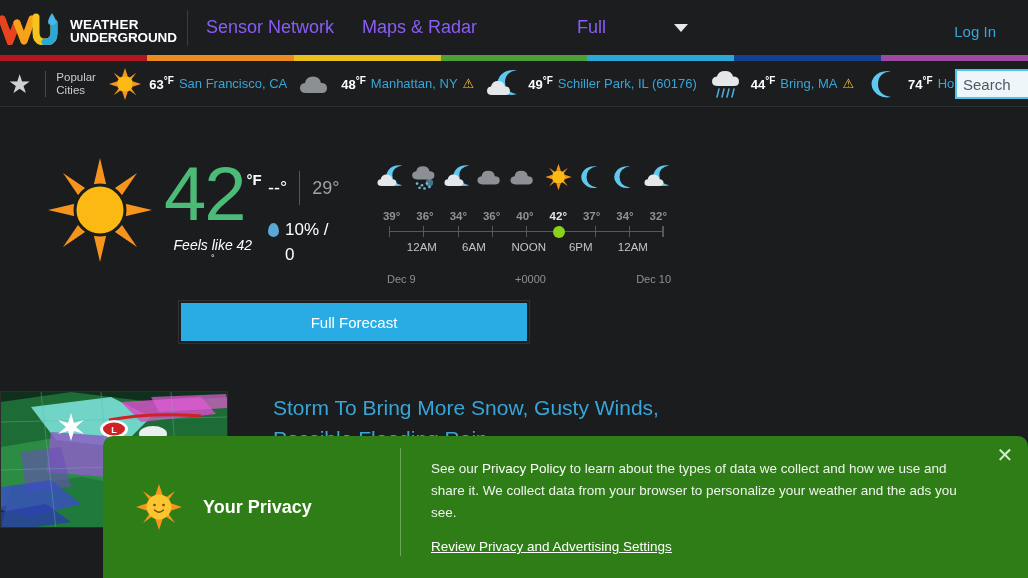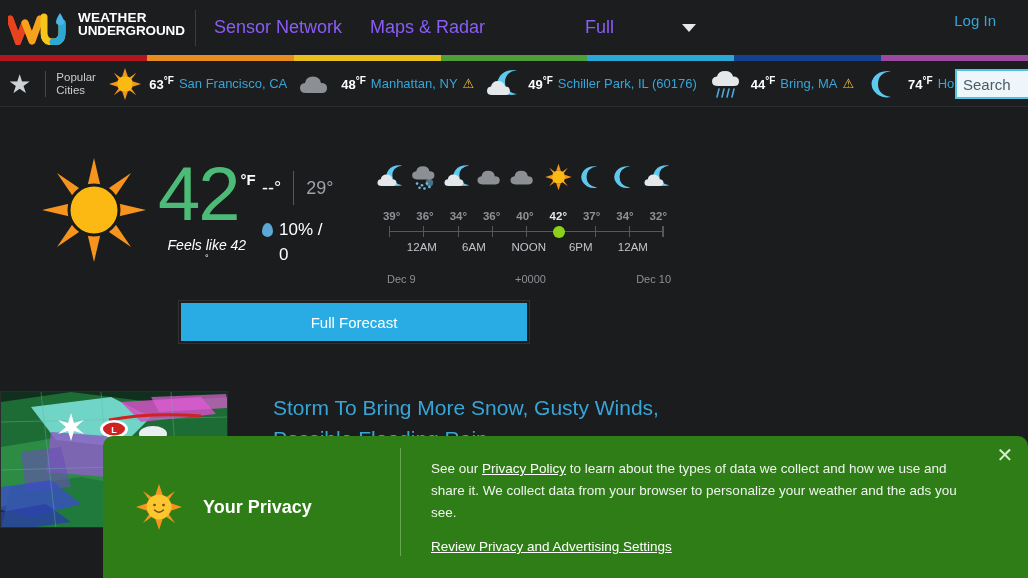--- a/index.html
+++ b/index.html
@@ -9,39 +9,39 @@
     font-family: "Liberation Sans", sans-serif;
     overflow: hidden;
   }
   #root { position: relative; width: 1028px; height: 578px; background: #1a1c1e; }
 
   
   .header {
     position: absolute; top: 0; left: 0; width: 1028px; height: 55px;
     background: #1b1d1f; display: flex; align-items: center;
   }
-  .brand { display: flex; align-items: flex-start; padding-left: 8px; }
+  .brand { display: flex; align-items: flex-end; }
   .logo-mark { width: 62px; height: 34px; position: relative; margin-right: 8px; }
   .brand-text {
     color: #ffffff; font-size: 13.5px; font-weight: bold; line-height: 13.5px;
     letter-spacing: .2px;
   }
   .brand-text div:last-child { letter-spacing: -0.1px; }
   .hdr-divider { width: 1px; height: 36px; background: #3a3d40; margin: 0 18px 0 10px; }
   .navlink {
     color: #8b5cf6; font-size: 18px; margin-right: 28px; cursor: pointer;
     white-space: nowrap;
   }
   .more-wrap { display: flex; align-items: center; margin-left: 72px; cursor: pointer; }
   .chev {
     width: 0; height: 0; margin-left: 68px;
     border-left: 7px solid transparent; border-right: 7px solid transparent;
     border-top: 8px solid #e8e8e8;
   }
-  .hdr-right { position: absolute; right: 12px; top: 0; height: 40px; display: flex; align-items: center; }
+  .hdr-right { position: absolute; right: 12px; top: 0; height: 40px; display: flex; align-items: flex-end; }
   .login { color: #38a5d8; font-size: 15px; margin-right: 20px; cursor: pointer; }
   .goadfree {
     background: #29ace3; color: #ffffff; font-size: 14.5px;
     padding: 9px 16px; border: none; cursor: pointer;
   }
 
   
   .stripe { position: absolute; top: 55px; left: 0; width: 1028px; height: 6px; display: flex; }
   .stripe span { flex: 1 1 0; height: 6px; }
 
@@ -66,21 +66,21 @@
     position: absolute; right: -5px; top: 8px; width: 78px; height: 30px;
     background: #eef6fa; border: 2px solid #4fc3e8; color: #4a5b66;
     font-size: 15px; padding: 0 6px; font-family: "Liberation Sans", sans-serif;
   }
 
   
   .loc-title {
     position: absolute; top: 127px; left: 0; width: 708px; text-align: center;
     color: #ffffff; font-size: 17px; font-weight: bold;
   }
-  .cc { position: absolute; top: 155px; left: 12px; width: 708px; height: 130px; }
+  .cc { position: absolute; top: 155px; left: 18px; width: 708px; height: 130px; }
   .cc-left { position: absolute; left: 22px; top: 0; display: flex; align-items: flex-start; }
   .big-sun { width: 120px; height: 110px; position: relative; }
   .temp-block { margin-left: 4px; text-align: center; position: relative; top: 2px; }
   .temp-row { display: flex; align-items: flex-start; }
   .bigtemp {
     font-size: 76px; color: #4cbb77; line-height: 74px; font-weight: normal;
     letter-spacing: -2px;
   }
   .bigunit { color: #ffffff; font-size: 15px; margin-top: 14px; margin-left: 2px; font-weight: bold; }
   .feels { color: #ffffff; font-size: 14px; font-style: italic; margin-top: 6px; }
@@ -149,21 +149,21 @@
     position: absolute; left: 103px; top: 436px; width: 925px; height: 142px;
     background: #2e7d16; border-top-left-radius: 10px; border-top-right-radius: 10px;
     display: flex; align-items: flex-start;
   }
   .pv-left { width: 297px; display: flex; align-items: center; height: 142px; padding-left: 32px; }
   .pv-sun { width: 48px; height: 48px; position: relative; flex: none; }
   .pv-title { color: #ffffff; font-size: 18px; font-weight: bold; margin-left: 20px; }
   .pv-sep { width: 1px; height: 108px; background: #69a555; margin-top: 12px; }
   .pv-right { padding: 22px 0 0 30px; width: 560px; }
   .pv-body { color: #f0f4ee; font-size: 13.5px; line-height: 22px; }
-  .pv-link { color: #ffffff; text-decoration: underline; cursor: pointer; }
+  .pv-link { color: #ffffff; cursor: pointer; }
   .pv-review {
     display: inline-block; margin-top: 15px; color: #ffffff; font-size: 13.5px;
     text-decoration: underline; cursor: pointer;
   }
   .pv-close {
     position: absolute; right: 10px; top: 6px; width: 26px; height: 26px;
     color: #d8ecd0; font-size: 20px; line-height: 26px; text-align: center; cursor: pointer;
   }
 </style>
 </head>

